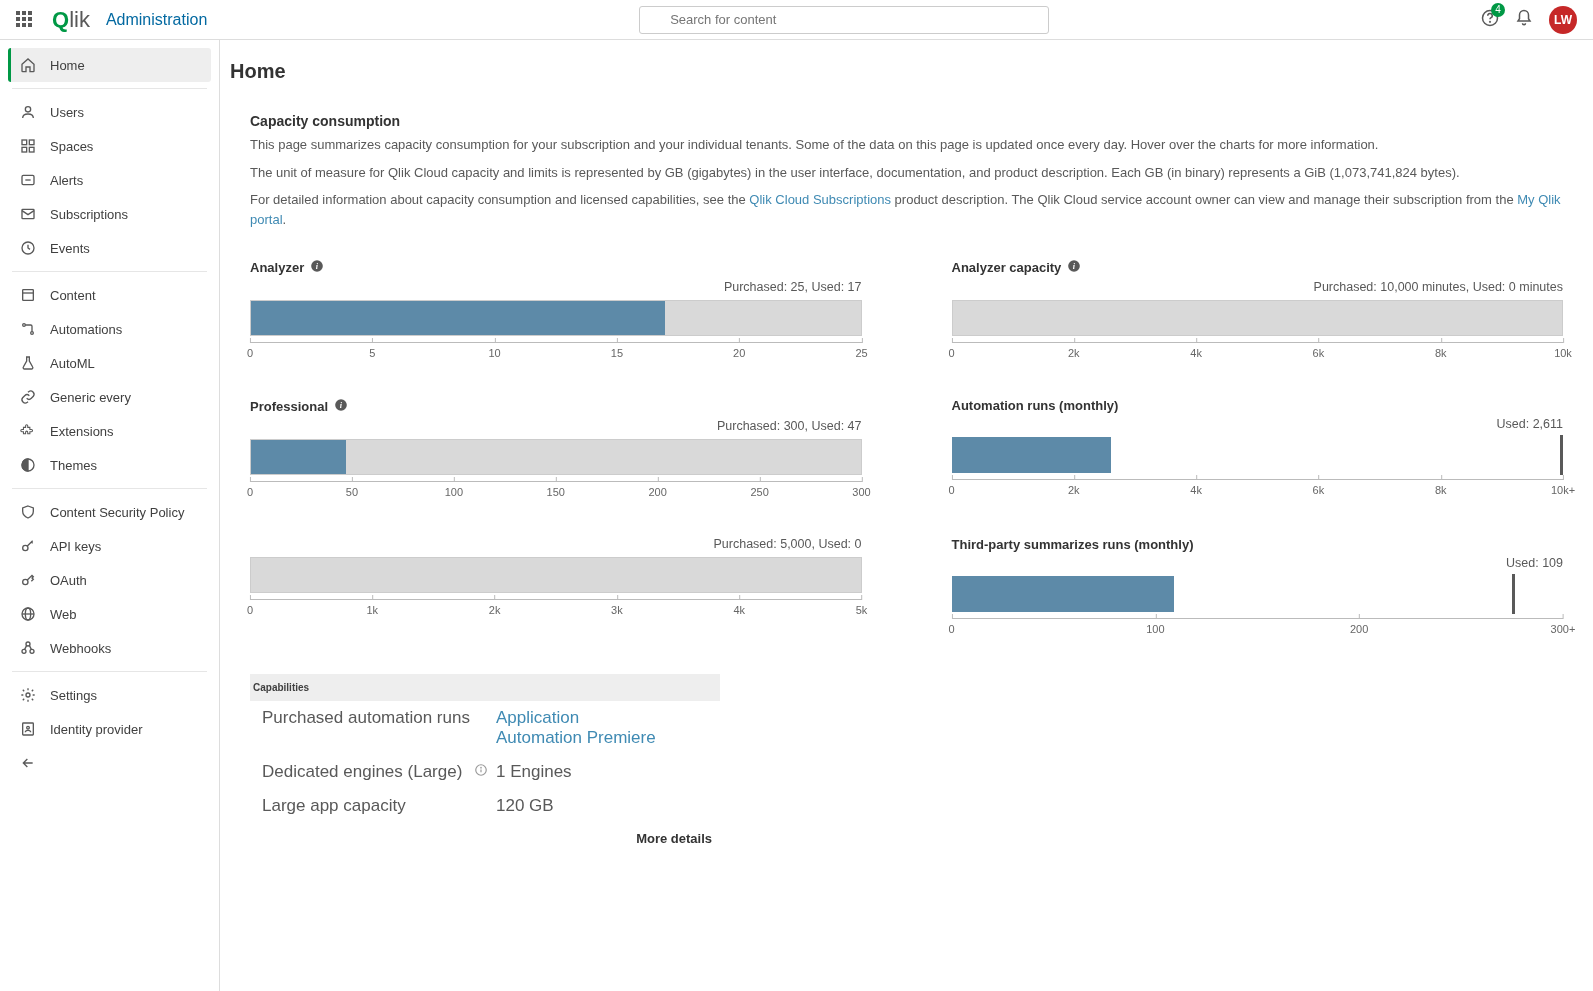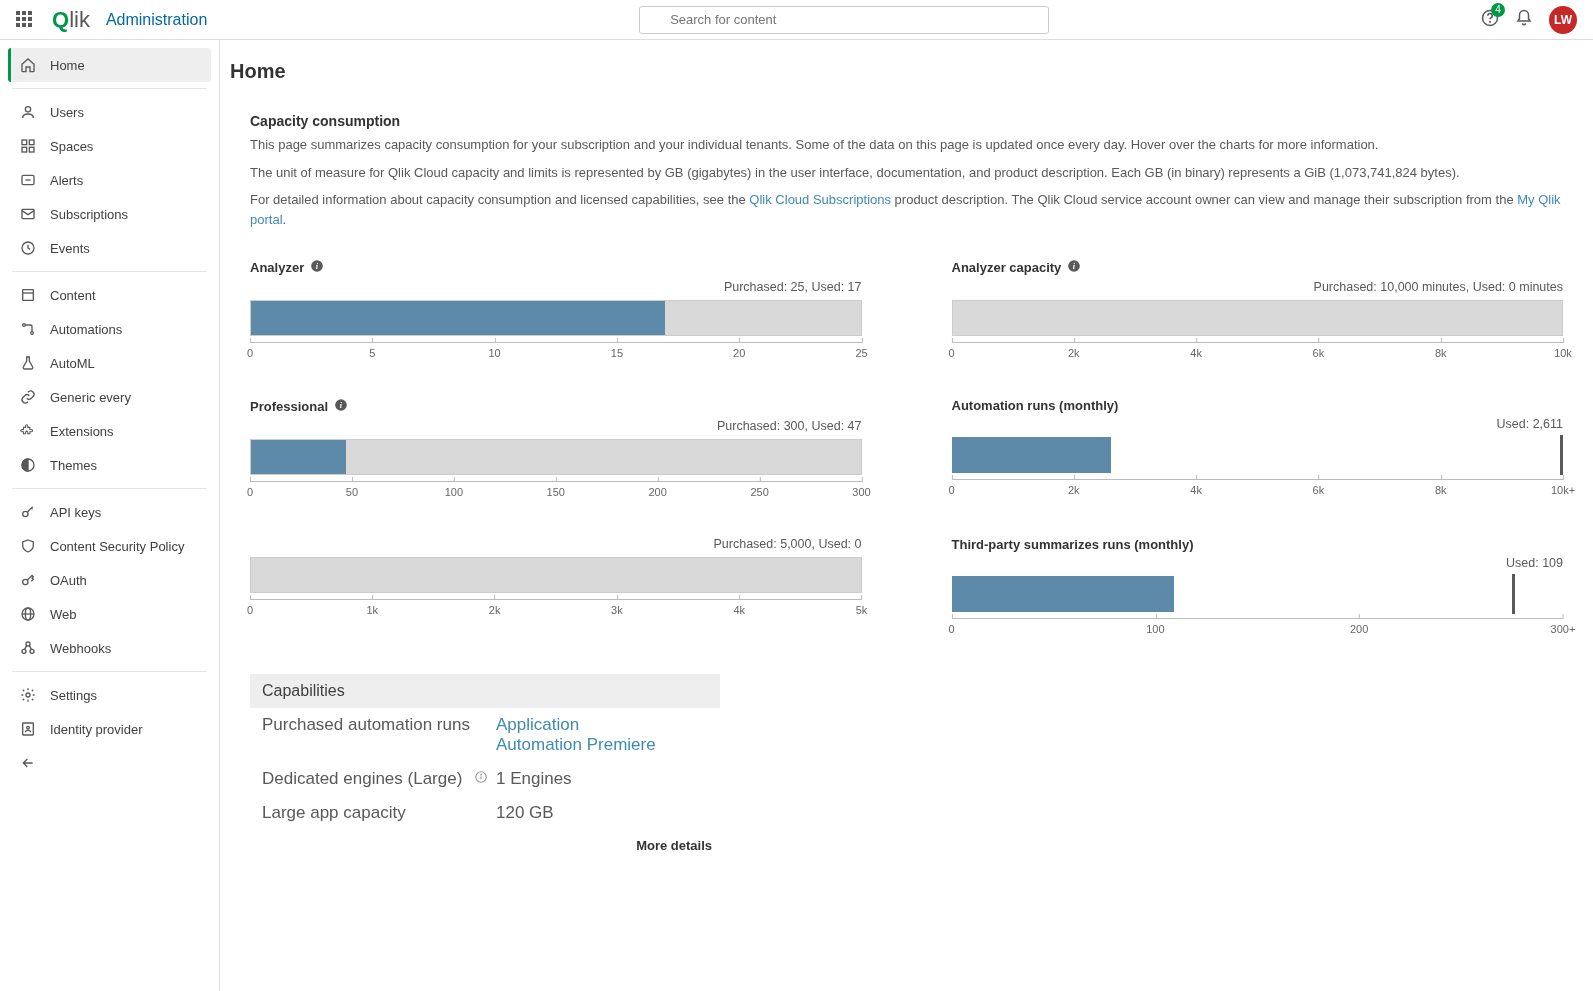--- a/index.html
+++ b/index.html
@@ -39,21 +39,21 @@
 .chart-sub { font-size: 12.5px; color: #595959; text-align: right; margin-bottom: 6px; }
 .bar-track { height: 36px; background: #d9d9d9; border: 1px solid #ccc; position: relative; }
 .bar-fill { height: 100%; background: #5d8aa8; }
 .bar-marker { position: absolute; top: -2px; bottom: -2px; width: 3px; background: #595959; }
 .axis { position: relative; height: 28px; margin-top: 6px; border-top: 1px solid #bbb; }
 .axis-tick { position: absolute; top: 0; font-size: 11px; color: #666; transform: translateX(-50%); }
 .axis-tick::before { content: ""; position: absolute; left: 50%; top: -5px; width: 1px; height: 5px; background: #bbb; }
 .axis-tick span { display: block; margin-top: 4px; }
 
 .cap-card { max-width: 470px; }
-.cap-header { background: #eee; padding: 8px 12px; font-weight: 400; font-size: 16px; }
+.cap-header { background: #eee; padding: 8px 3px; font-weight: 700; font-size: 10px; }
 .cap-row { display: grid; grid-template-columns: 1fr 22px 1fr; padding: 7px 12px; font-size: 17px; align-items: start; color: #595959;}
 .cap-row a { color: #3f8ab3; text-decoration: none; display: block; }
 .more-details { text-align: right; padding: 8px; font-size: 13px; font-weight: 600; color: #333; }
 
 .info-icon { width: 14px; height: 14px; }
 </style>
 </head>
 <body>
 
 <div class="header">
@@ -186,30 +186,30 @@
       <div class="nav-item">
         <span class="nav-icon"><svg viewBox="0 0 24 24" fill="none" stroke="currentColor" stroke-width="2">
             <circle cx="12" cy="12" r="9"></circle>
             <path d="M12 3a9 9 0 0 0 0 18z" fill="currentColor"></path>
           </svg></span>
         <span>Themes</span>
       </div>
       <div class="nav-sep"></div>
       <div class="nav-item">
         <span class="nav-icon"><svg viewBox="0 0 24 24" fill="none" stroke="currentColor" stroke-width="2">
+            <path d="M12 3l8 3v5c0 5-3 8-8 10-5-2-8-5-8-10V6l8-3z"></path>
+          </svg></span>
+        <span>Content Security Policy</span>
+      </div>
+      <div class="nav-item">
+        <span class="nav-icon"><svg viewBox="0 0 24 24" fill="none" stroke="currentColor" stroke-width="2">
             <circle cx="8" cy="15" r="4"></circle>
             <path d="M11 12l8-8M17 6l2 2"></path>
           </svg></span>
         <span>API keys</span>
-      </div>
-      <div class="nav-item">
-        <span class="nav-icon"><svg viewBox="0 0 24 24" fill="none" stroke="currentColor" stroke-width="2">
-            <path d="M12 3l8 3v5c0 5-3 8-8 10-5-2-8-5-8-10V6l8-3z"></path>
-          </svg></span>
-        <span>Content Security Policy</span>
       </div>
       <div class="nav-item">
         <span class="nav-icon"><svg viewBox="0 0 24 24" fill="none" stroke="currentColor" stroke-width="2">
             <circle cx="8" cy="15" r="4"></circle>
             <path d="M11 12l7-7 2 2-2 2 2 2-3 3"></path>
           </svg></span>
         <span>OAuth</span>
       </div>
       <div class="nav-item">
         <span class="nav-icon"><svg viewBox="0 0 24 24" fill="none" stroke="currentColor" stroke-width="2">

